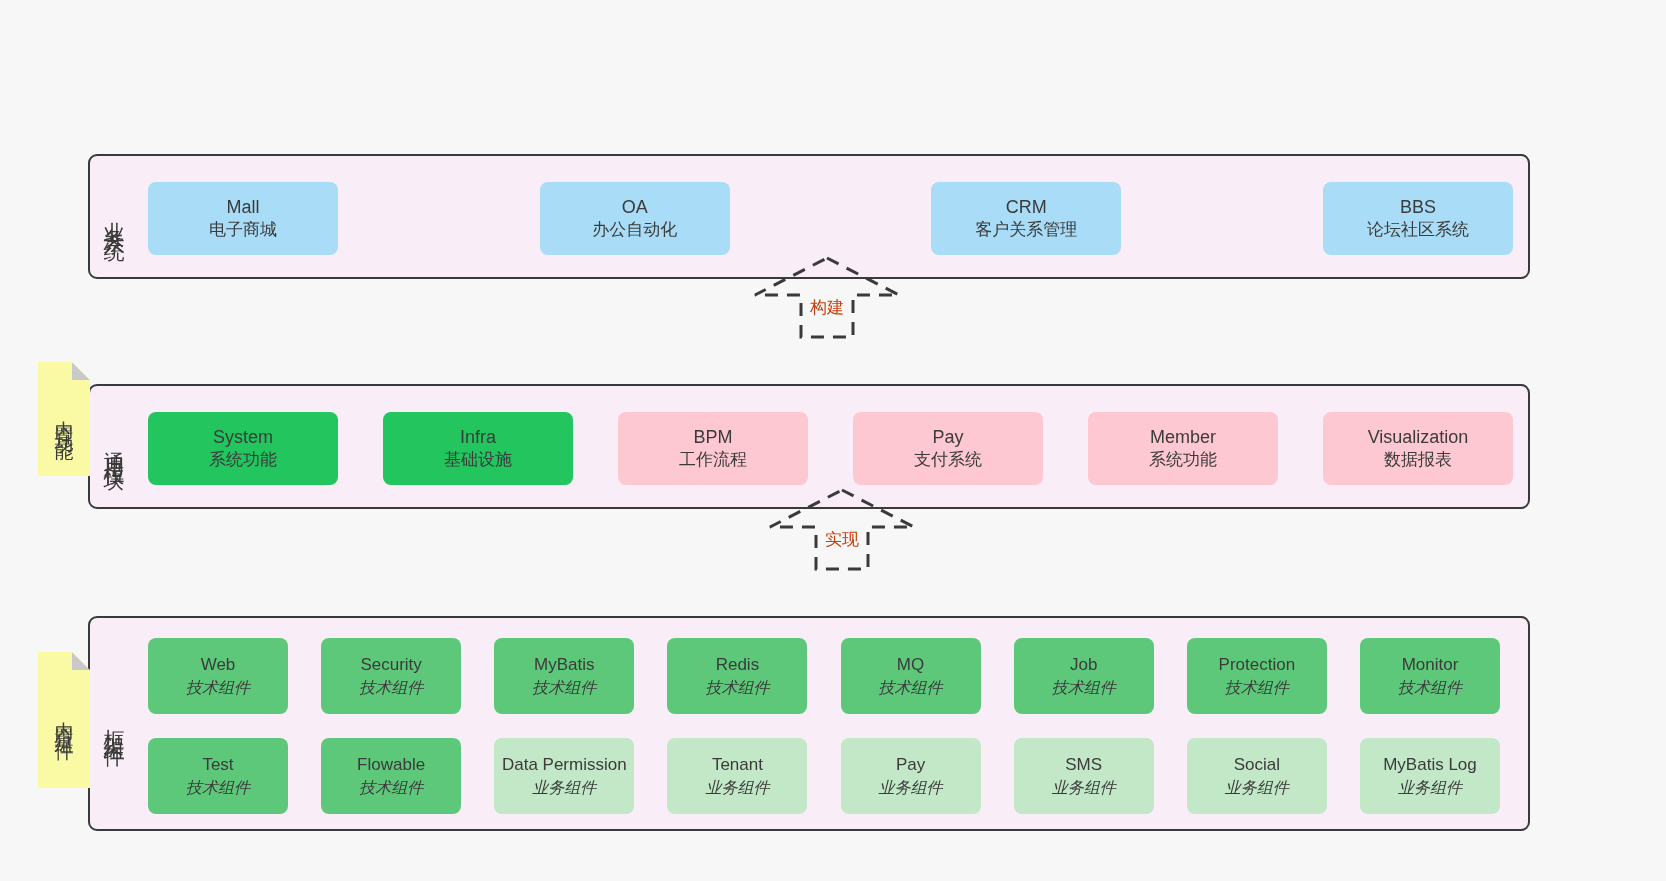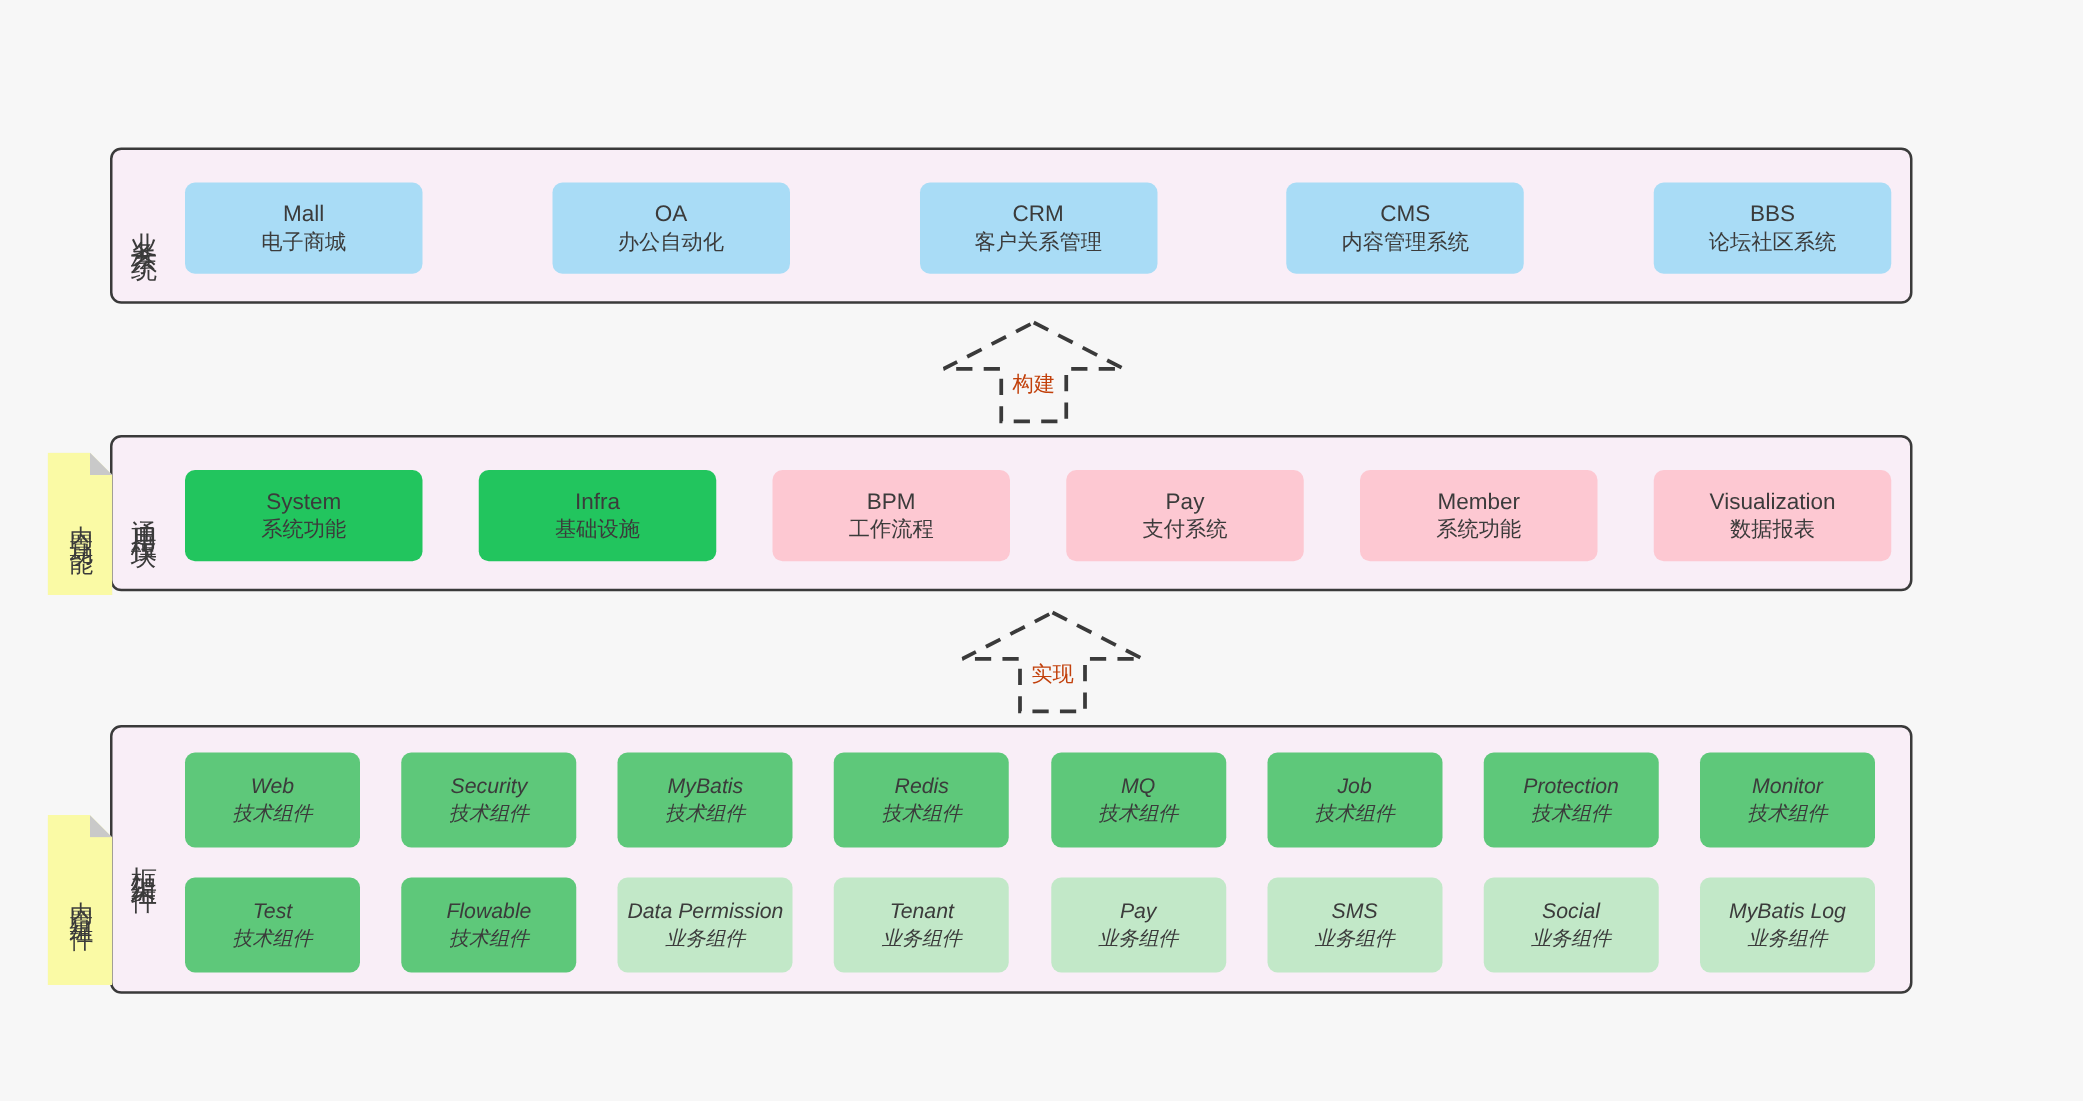--- a/index.html
+++ b/index.html
@@ -4,21 +4,21 @@
 <style>
   * { margin:0; padding:0; box-sizing:border-box; }
   html,body { background:#f7f7f7; }
   .stage {
     position:relative; width:1666px; height:881px; background:#f7f7f7;
     font-family:"Liberation Sans","DejaVu Sans",sans-serif; color:#3b3b3b;
     overflow:hidden;
   }
   .panel {
     position:absolute; left:88px; width:1442px;
-    background:#f9eef7; border:2px solid #3a3a3a; border-radius:9px;
+    background:#f9eef7; border:2px solid #3a3a3a; border-radius:9px;margin-top:36px;
   }
   .panel-business  { top:118px; height:125px; }
   .panel-modules   { top:348px; height:125px; }
   .panel-framework { top:580px; height:215px; }
   .side-label {
     position:absolute; left:10px; top:0; height:100%;
     display:flex; align-items:center; justify-content:center;
     writing-mode:vertical-rl; text-orientation:upright;
     font-size:21px; letter-spacing:6px; color:#3a3a3a;
   }
@@ -33,21 +33,21 @@
   }
   .box-wide { width:190px; }
   .box-row8 {
     position:absolute; left:58px; right:28px; height:76px;
     display:flex; justify-content:space-between;
   }
   .row8-a { top:20px; } .row8-b { top:120px; }
   .box-sm { width:140px; }
   .box-name { font-size:18px; }
   .box-desc { font-size:17px; }
-  .box-sm .box-name { font-size:17px;font-style:italic; }
+  .box-sm .box-name { font-size:17px; }
   .box-sm .box-desc { font-size:16px;font-style:italic; }
   .blue   { background:#a9dcf6; }
   .red    { background:#22c55e; }
   .pink   { background:#fdc8d2; }
   .gdark  { background:#5ec87a; }
   .glight { background:#c2e8c8; }
   .sticky {
     position:absolute; left:38px; width:52px; background:#fafaa5;
     clip-path:polygon(0 0, calc(100% - 18px) 0, 100% 18px, 100% 100%, 0 100%);
     display:flex; align-items:center; justify-content:center;
@@ -85,24 +85,20 @@
       </div>
       <div class="box box-wide blue">
         <div class="box-name">OA</div>
         <div class="box-desc">办公自动化</div>
       </div>
       <div class="box box-wide blue">
         <div class="box-name">CRM</div>
         <div class="box-desc">客户关系管理</div>
       </div>
       <div class="box box-wide blue">
-        <div class="box-name">CMS</div>
-        <div class="box-desc">内容管理系统</div>
-      </div>
-      <div class="box box-wide blue">
         <div class="box-name">BBS</div>
         <div class="box-desc">论坛社区系统</div>
       </div>
     </div>
   </section>
 
   <div class="arrow arrow-build">
     <svg viewBox="0 0 150 85" width="150" height="85">
       <polygon points="75,3 147,40 101,40 101,82 49,82 49,40 3,40" fill="none" stroke="#3a3a3a" stroke-width="3" stroke-dasharray="13 9"></polygon>
     </svg>

